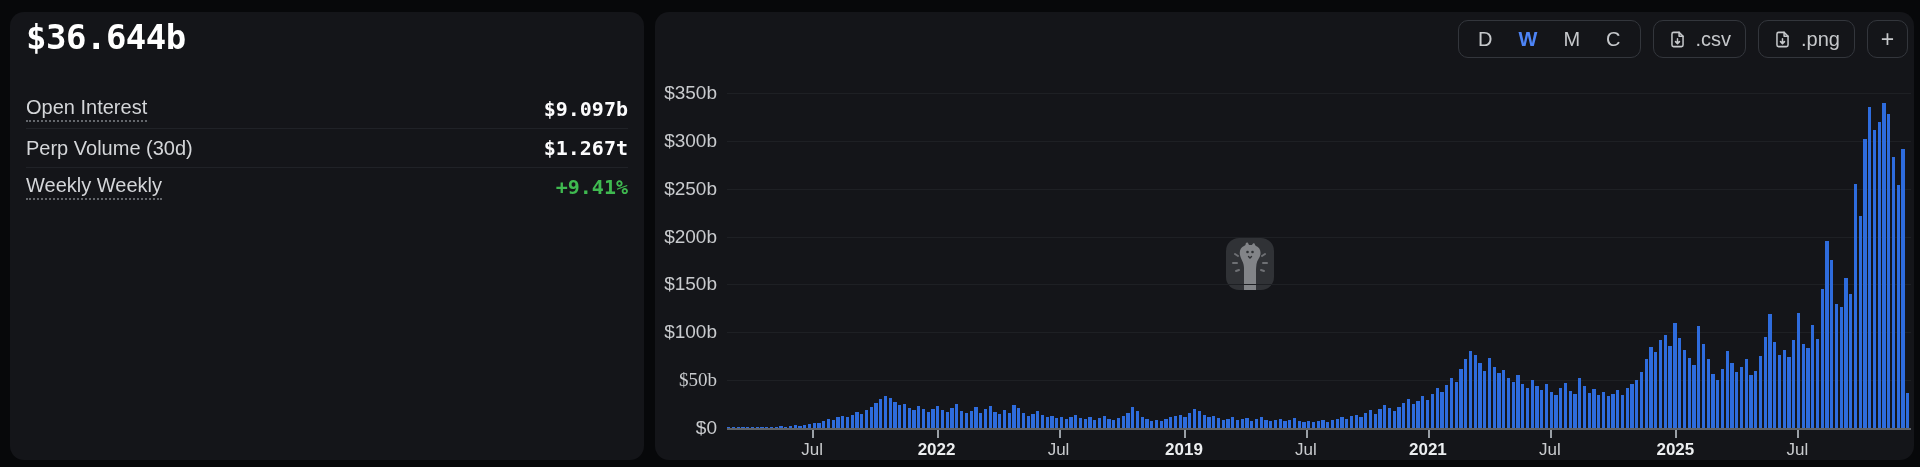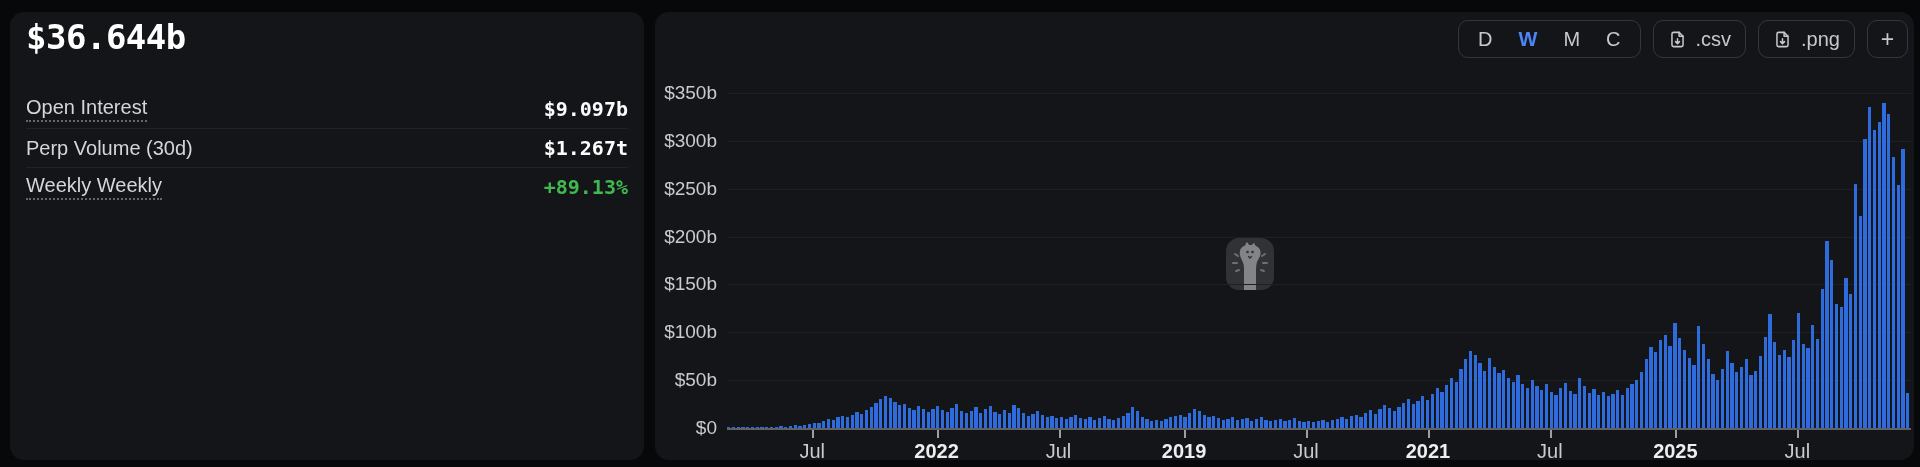--- a/index.html
+++ b/index.html
@@ -33,21 +33,21 @@
   .btn-plus { width:41px; justify-content:center; font-size:23px; color:#c6c8cb; }
 
   
   #chart-area { position:absolute; left:0; top:0; right:0; bottom:0; }
   #plot { position:absolute; left:72px; right:3px; top:0; height:418px; }
   .gridline { position:absolute; left:0; right:0; height:1px; background:#1e2024; }
   .gridline.baseline { height:2px; background:#5e6166; z-index:2; }
   .bar { position:absolute; background:#2e6cdd; z-index:1; }
   .ylab { position:absolute; left:0; width:62px; text-align:right; font-size:19px; color:#c9cbce; }
   .xtick { position:absolute; top:418px; width:2px; height:8px; background:#9aa0a6; }
-  .xlab { position:absolute; top:428px; font-size:20px; color:#c9cbce; transform:translateX(-50%); white-space:nowrap;text-align:right; }
+  .xlab { position:absolute; top:428px; font-size:17px; color:#c9cbce; transform:translateX(-50%); white-space:nowrap;text-align:right; }
   .xlab.bold { font-weight:700; color:#eceef0; }
 
   
   .watermark { position:absolute; left:571px; top:226px; display:flex; align-items:center; gap:13px; z-index:0; }
   .wm-text { font-size:26px; font-weight:700; color:#54575b; letter-spacing:0.5px; }
 </style>
 </head>
 <body>
 
 <div class="card card-left">
@@ -56,21 +56,21 @@
     <div class="row">
       <span class="row-label dotted">Open Interest</span>
       <span class="row-value">$9.097b</span>
     </div>
     <div class="row">
       <span class="row-label">Perp Volume (30d)</span>
       <span class="row-value">$1.267t</span>
     </div>
     <div class="row">
       <span class="row-label dotted">Weekly Weekly</span>
-      <span class="row-value green">+89.13%</span>
+      <span class="row-value green">+9.41%</span>
     </div>
   </div>
 </div>
 
 <div class="card card-chart">
 
   <div class="toolbar">
     <div class="btn btn-group">
       <span class="int">D</span>
       <span class="int active">W</span>
@@ -370,21 +370,21 @@
         <div class="bar" style="left: 1145.96px; width: 3.26px; height: 297.67px; top: 118.33px; background: rgb(46, 108, 221);"></div>
         <div class="bar" style="left: 1150.71px; width: 3.26px; height: 306.29px; top: 109.71px; background: rgb(46, 108, 221);"></div>
         <div class="bar" style="left: 1155.47px; width: 3.26px; height: 325.43px; top: 90.57px; background: rgb(46, 108, 221);"></div>
         <div class="bar" style="left: 1160.22px; width: 3.26px; height: 313.94px; top: 102.06px; background: rgb(46, 108, 221);"></div>
         <div class="bar" style="left: 1164.98px; width: 3.26px; height: 270.87px; top: 145.13px; background: rgb(46, 108, 221);"></div>
         <div class="bar" style="left: 1169.73px; width: 3.26px; height: 243.11px; top: 172.89px; background: rgb(46, 108, 221);"></div>
         <div class="bar" style="left: 1174.49px; width: 3.26px; height: 279.49px; top: 136.51px; background: rgb(46, 108, 221);"></div>
         <div class="bar" style="left: 1179.24px; width: 3.26px; height: 35.03px; top: 380.97px; background: rgb(46, 108, 221);"></div>
       </div>
   <div class="ylab" style="top: 405px;">$0</div>
-      <div class="ylab" style="top: 357.143px;">$50b</div>
+      <div class="ylab" style="top: 357.143px; font-family: Liberation Serif, serif;">$50b</div>
       <div class="ylab" style="top: 309.286px;">$100b</div>
       <div class="ylab" style="top: 261.429px;">$150b</div>
       <div class="ylab" style="top: 213.571px;">$200b</div>
       <div class="ylab" style="top: 165.714px;">$250b</div>
       <div class="ylab" style="top: 117.857px;">$300b</div>
       <div class="ylab" style="top: 70px;">$350b</div>
       <div class="xtick" style="left: 157.248px;"></div>
       <div class="xlab" style="left: 157.248px;">Jul</div>
       <div class="xtick" style="left: 281.568px;"></div>
       <div class="xlab bold" style="left: 281.568px;">2022</div>

